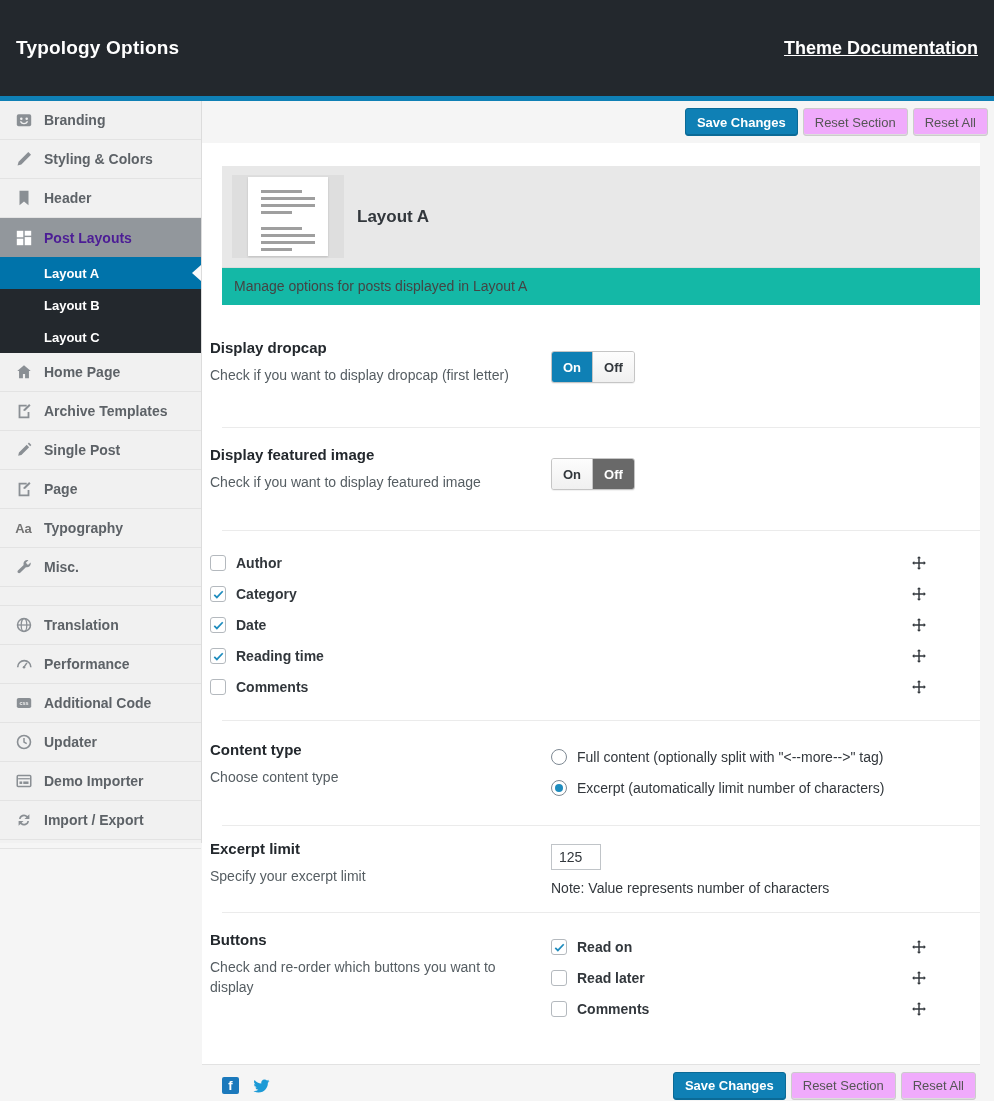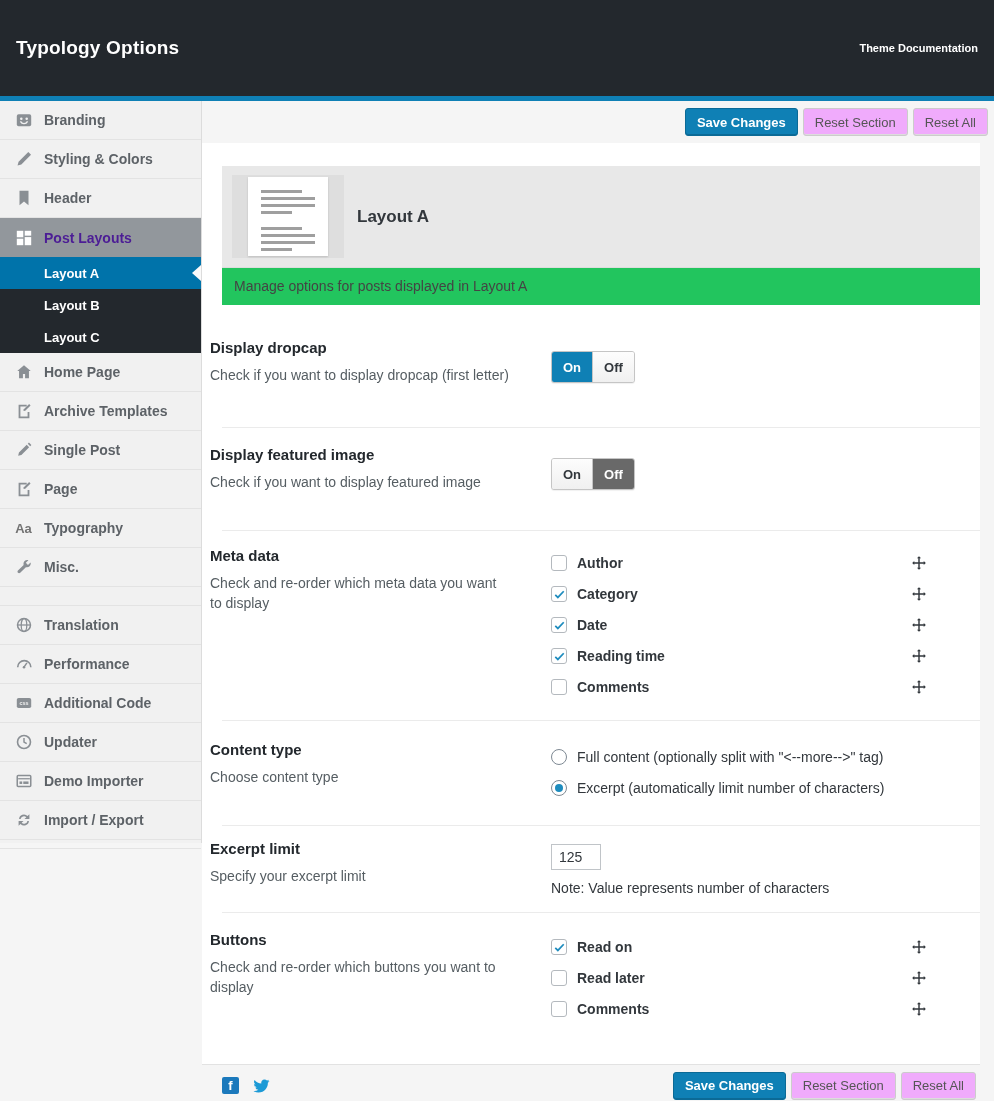--- a/index.html
+++ b/index.html
@@ -4,21 +4,21 @@
 <style>
   * { margin:0; padding:0; box-sizing:border-box; }
   html,body { width:994px; height:1101px; overflow:hidden;
     font-family:"Liberation Sans", sans-serif; background:#f5f5f5; }
   svg { fill:currentColor; display:block; }
 
   
   .topbar { height:96px; background:var(--header-bg,#23282d); display:flex;
     align-items:center; justify-content:space-between; padding:0 16px; }
   .topbar-title { color:#fff; font-size:19px; font-weight:bold; letter-spacing:.2px; }
-  .topbar-link { color:#fff; font-size:11px; font-weight:bold; cursor:pointer; }
+  .topbar-link { color:#fff; font-size:18px; font-weight:bold; text-decoration:underline; cursor:pointer; }
   .blueline { height:5px; background:var(--accent,#0f80b5); }
 
   
   .body { display:flex; height:742px; }
   .sidebar { width:202px; background:var(--sidebar-bg,#f1f1f1); border-right:1px solid #dcdcdc; flex:none; }
   .content { flex:1; background:#f5f5f5; display:flex; flex-direction:column; }
 
   
   .s-item { height:39px; display:flex; align-items:center; padding-left:13px;
     border-bottom:1px solid #e3e3e3; color:#8a8f94; cursor:pointer; }
@@ -53,21 +53,21 @@
 
   .panel { margin:23px 0 0 20px; }
   .panel-head { background:#e8e8e8; padding:9px 10px; display:flex; align-items:center; height:101px; }
   .thumb-box { width:112px; height:83px; background:#dedede; display:flex;
     align-items:center; justify-content:center; flex:none; }
   .thumb-page { width:80px; height:79px; background:#fff; box-shadow:0 1px 2px rgba(0,0,0,.15);
     padding:13px 10px 0 13px; }
   .thumb-page .ln { height:3px; background:#9f9f9f; margin-bottom:4px; }
   .thumb-page .gap { height:9px; }
   .panel-title { font-size:17px; font-weight:bold; color:#32373c; margin-left:13px; }
-  .panel-sub { background:#22c55e; border-top:1px solid #ddd; padding:10px 12px;
+  .panel-sub { background:#14b8a6; border-top:1px solid #ddd; padding:10px 12px;
     font-size:14px; color:#444; height:38px; }
 
   
   .row { display:flex; padding-left:8px; }
   .row-left { width:341px; flex:none; padding-right:40px; }
   .row-title { font-size:15px; font-weight:bold; color:#23282d; }
   .row-desc { margin-top:9px; font-size:14px; color:#555d62; line-height:1.45; }
   .row-right { flex:1; }
   .sep { border:none; border-top:1px solid #ebebeb; margin:0 0 0 20px; }
 
@@ -361,24 +361,20 @@
         <div class="row-right">
           <div class="toggle">
             <span class="seg seg-on">On</span>
             <span class="seg seg-off active">Off</span>
           </div>
         </div>
       </div>
       <hr class="sep">
 
       <div class="row row-meta">
-        <div class="row-left">
-          <div class="row-title">Meta data</div>
-          <div class="row-desc">Check and re-order which meta data you want to display</div>
-        </div>
         <div class="row-right">
           <div class="check-row">
             <span class="cbox"></span>
             <span class="clabel">Author</span>
             <span class="handle">
                 <svg viewBox="0 0 20 20">
                   <path d="M10 1.5l2.6 2.6h-1.7v5h5V7.4L18.5 10l-2.6 2.6v-1.7h-5v5h1.7L10 18.5l-2.6-2.6h1.7v-5h-5v1.7L1.5 10l2.6-2.6v1.7h5v-5H7.4L10 1.5z"></path>
                 </svg>
               </span>
           </div>

